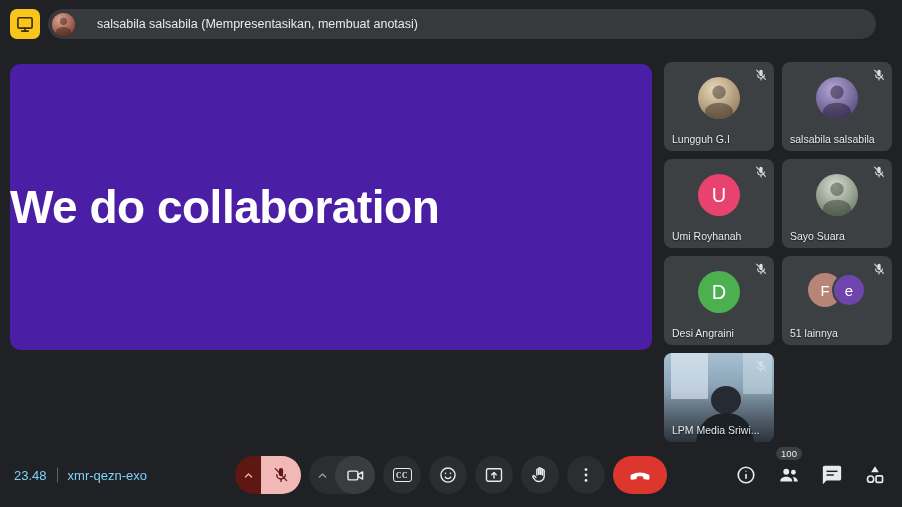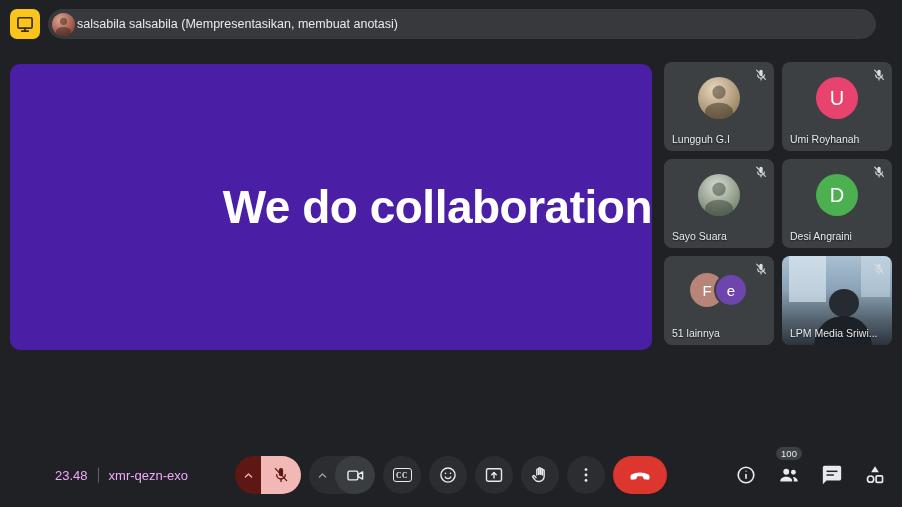--- a/index.html
+++ b/index.html
@@ -12,33 +12,33 @@
 
   
   .yellow-badge {
     position: absolute; left: 10px; top: 9px; width: 30px; height: 30px;
     border-radius: 7px; display: flex; align-items: center; justify-content: center;
     color: #3b2f00; cursor: pointer;
   }
   .presenter-pill {
     position: absolute; left: 48px; top: 9px; right: 26px; height: 30px;
     background: #37393c; border-radius: 15px;
-    display: flex; align-items: center; gap: 2px; padding: 0 12px 0 4px;
+    display: flex; align-items: center; gap: 22px; padding: 0 12px 0 4px;
     font-size: 12.5px; color: #e8eaed; cursor: pointer;
   }
   .pill-avatar {
     width: 23px; height: 23px; border-radius: 50%; flex: none; overflow: hidden; position: relative;
     background: radial-gradient(circle at 35% 30%, #e0a58e, #8e4a3e 75%);
   }
   .pill-avatar svg { position:absolute; inset:0; }
 
   
   .slide {
     position: absolute; left: 10px; top: 64px; width: 642px; height: 286px;
-    border-radius: 10px; display: flex; align-items: center; justify-content: flex-end;
+    border-radius: 10px; display: flex; align-items: center; justify-content: flex-start;
   }
   .slide-title {
     color: #fff; font-size: 46px; font-weight: 700; letter-spacing: -0.5px; white-space: nowrap;
   }
 
   
   .pgrid {
     position: absolute; left: 664px; top: 62px; width: 228px; height: 380px;
     display: grid; grid-template-columns: 1fr 1fr; grid-template-rows: repeat(4,1fr); gap: 8px;
   }
@@ -73,21 +73,21 @@
 
   .video-bg { position: absolute; inset: 0; background: linear-gradient(180deg, #a9c0d3 0%, #8ba3b6 38%, #54626e 72%, #2b333c 100%); }
   .video-win { position: absolute; left: 6%; top: 0; width: 34%; height: 52%; background: rgba(228,240,248,.6); }
   .video-win2 { position: absolute; right: 2%; top: 0; width: 26%; height: 46%; background: rgba(215,230,240,.45); }
   .video-person { position: absolute; inset: 0; }
 
   
   .bottombar { position: absolute; left: 0; right: 0; bottom: 0; height: 64px; }
   .meet-info {
     position: absolute; left: 14px; top: 50%; transform: translateY(-50%);
-    display: flex; align-items: center; gap: 10px; font-size: 13px; color: #f0abfc; margin-left: 41px;
+    display: flex; align-items: center; gap: 10px; font-size: 13px; color: #7dd3fc;
   }
   .vdivider { width: 1px; height: 15px; background: #5f6368; }
 
   .controls { position: absolute; left: 50%; top: 50%; transform: translate(-50%,-50%); display: flex; gap: 8px; align-items: center; }
   .pillbtn { height: 38px; border-radius: 19px; display: flex; overflow: hidden; cursor: pointer; }
   .seg { display: flex; align-items: center; justify-content: center; height: 100%; }
   .mic-seg1 { width: 26px; color: #f2b8b5; }
   .mic-seg2 { width: 40px; color: #5e1712; }
   .cam-pill { background: #2b2d30; }
   .cam-seg1 { width: 26px; color: #9aa0a6; }
@@ -156,20 +156,38 @@
           </svg>
       </span>
       <span class="avatar ph-a">
         <svg viewBox="0 0 24 24">
             <path fill="rgba(40,30,25,0.45)" d="M12 12.5a3.8 3.8 0 1 0 0-7.6 3.8 3.8 0 0 0 0 7.6zm0 2.2c-4.6 0-8 2.3-8 5.3V24h16v-4c0-3-3.4-5.3-8-5.3z"></path>
           </svg>
       </span>
       <span class="pname">Lungguh G.I</span>
     </div>
 
+    <div class="tile">
+      <span class="mute">
+        <svg viewBox="0 0 24 24" width="14" height="14">
+            <g fill="none" stroke="currentColor" stroke-width="1.8" stroke-linecap="round">
+              <rect x="9.2" y="2.8" width="5.6" height="11" rx="2.8" fill="currentColor" stroke="none"></rect>
+              <path d="M6.3 11.6a5.7 5.7 0 0 0 11.4 0"></path>
+              <path d="M12 17.3v3.2"></path>
+              <path d="M4.5 3.5l15 16"></path>
+            </g>
+          </svg>
+      </span>
+      <span class="avatar ph-b">
+        <svg viewBox="0 0 24 24">
+            <path fill="rgba(35,25,45,0.5)" d="M12 12.5a3.8 3.8 0 1 0 0-7.6 3.8 3.8 0 0 0 0 7.6zm0 2.2c-4.6 0-8 2.3-8 5.3V24h16v-4c0-3-3.4-5.3-8-5.3z"></path>
+          </svg>
+      </span>
+      <span class="pname">salsabila salsabila</span>
+    </div>
 
 
     <div class="tile">
       <span class="mute">
         <svg viewBox="0 0 24 24" width="14" height="14">
             <g fill="none" stroke="currentColor" stroke-width="1.8" stroke-linecap="round">
               <rect x="9.2" y="2.8" width="5.6" height="11" rx="2.8" fill="currentColor" stroke="none"></rect>
               <path d="M6.3 11.6a5.7 5.7 0 0 0 11.4 0"></path>
               <path d="M12 17.3v3.2"></path>
               <path d="M4.5 3.5l15 16"></path>

